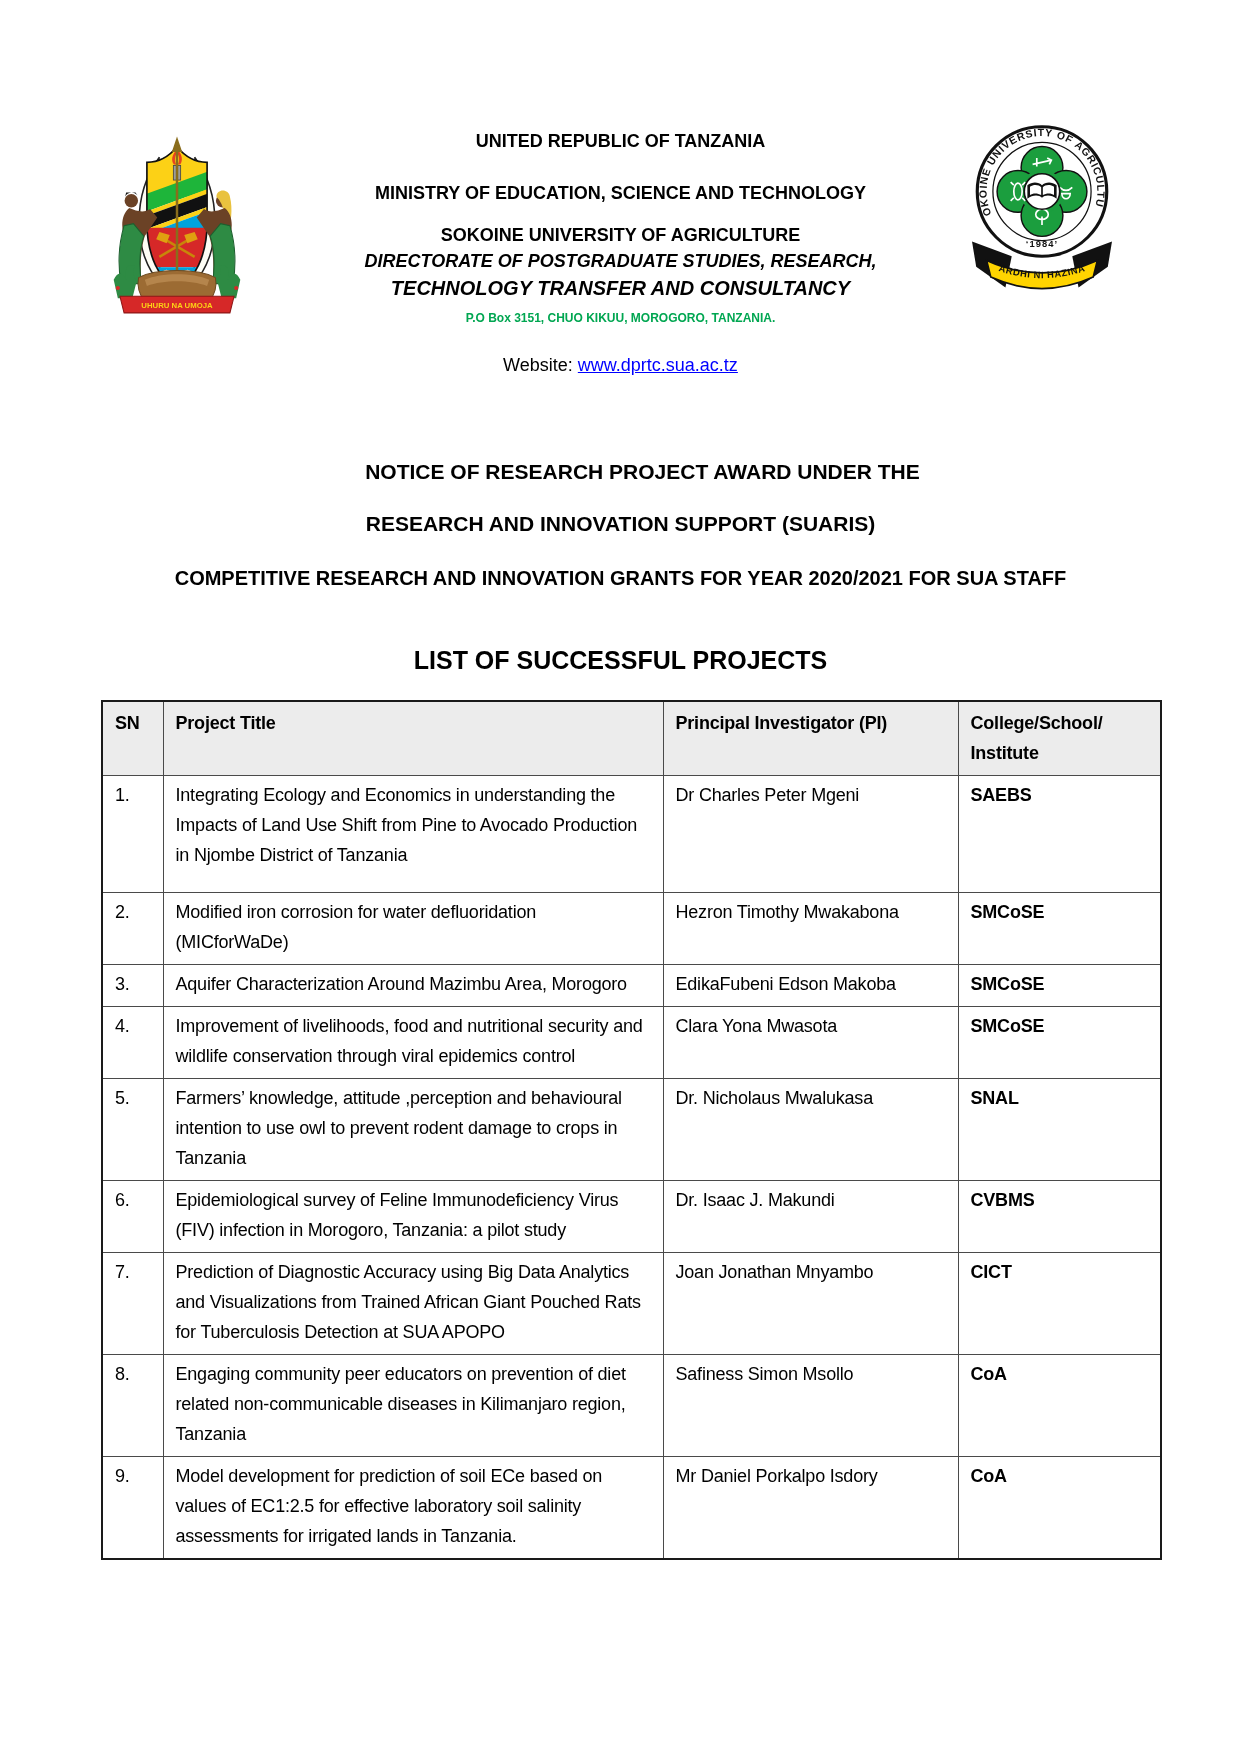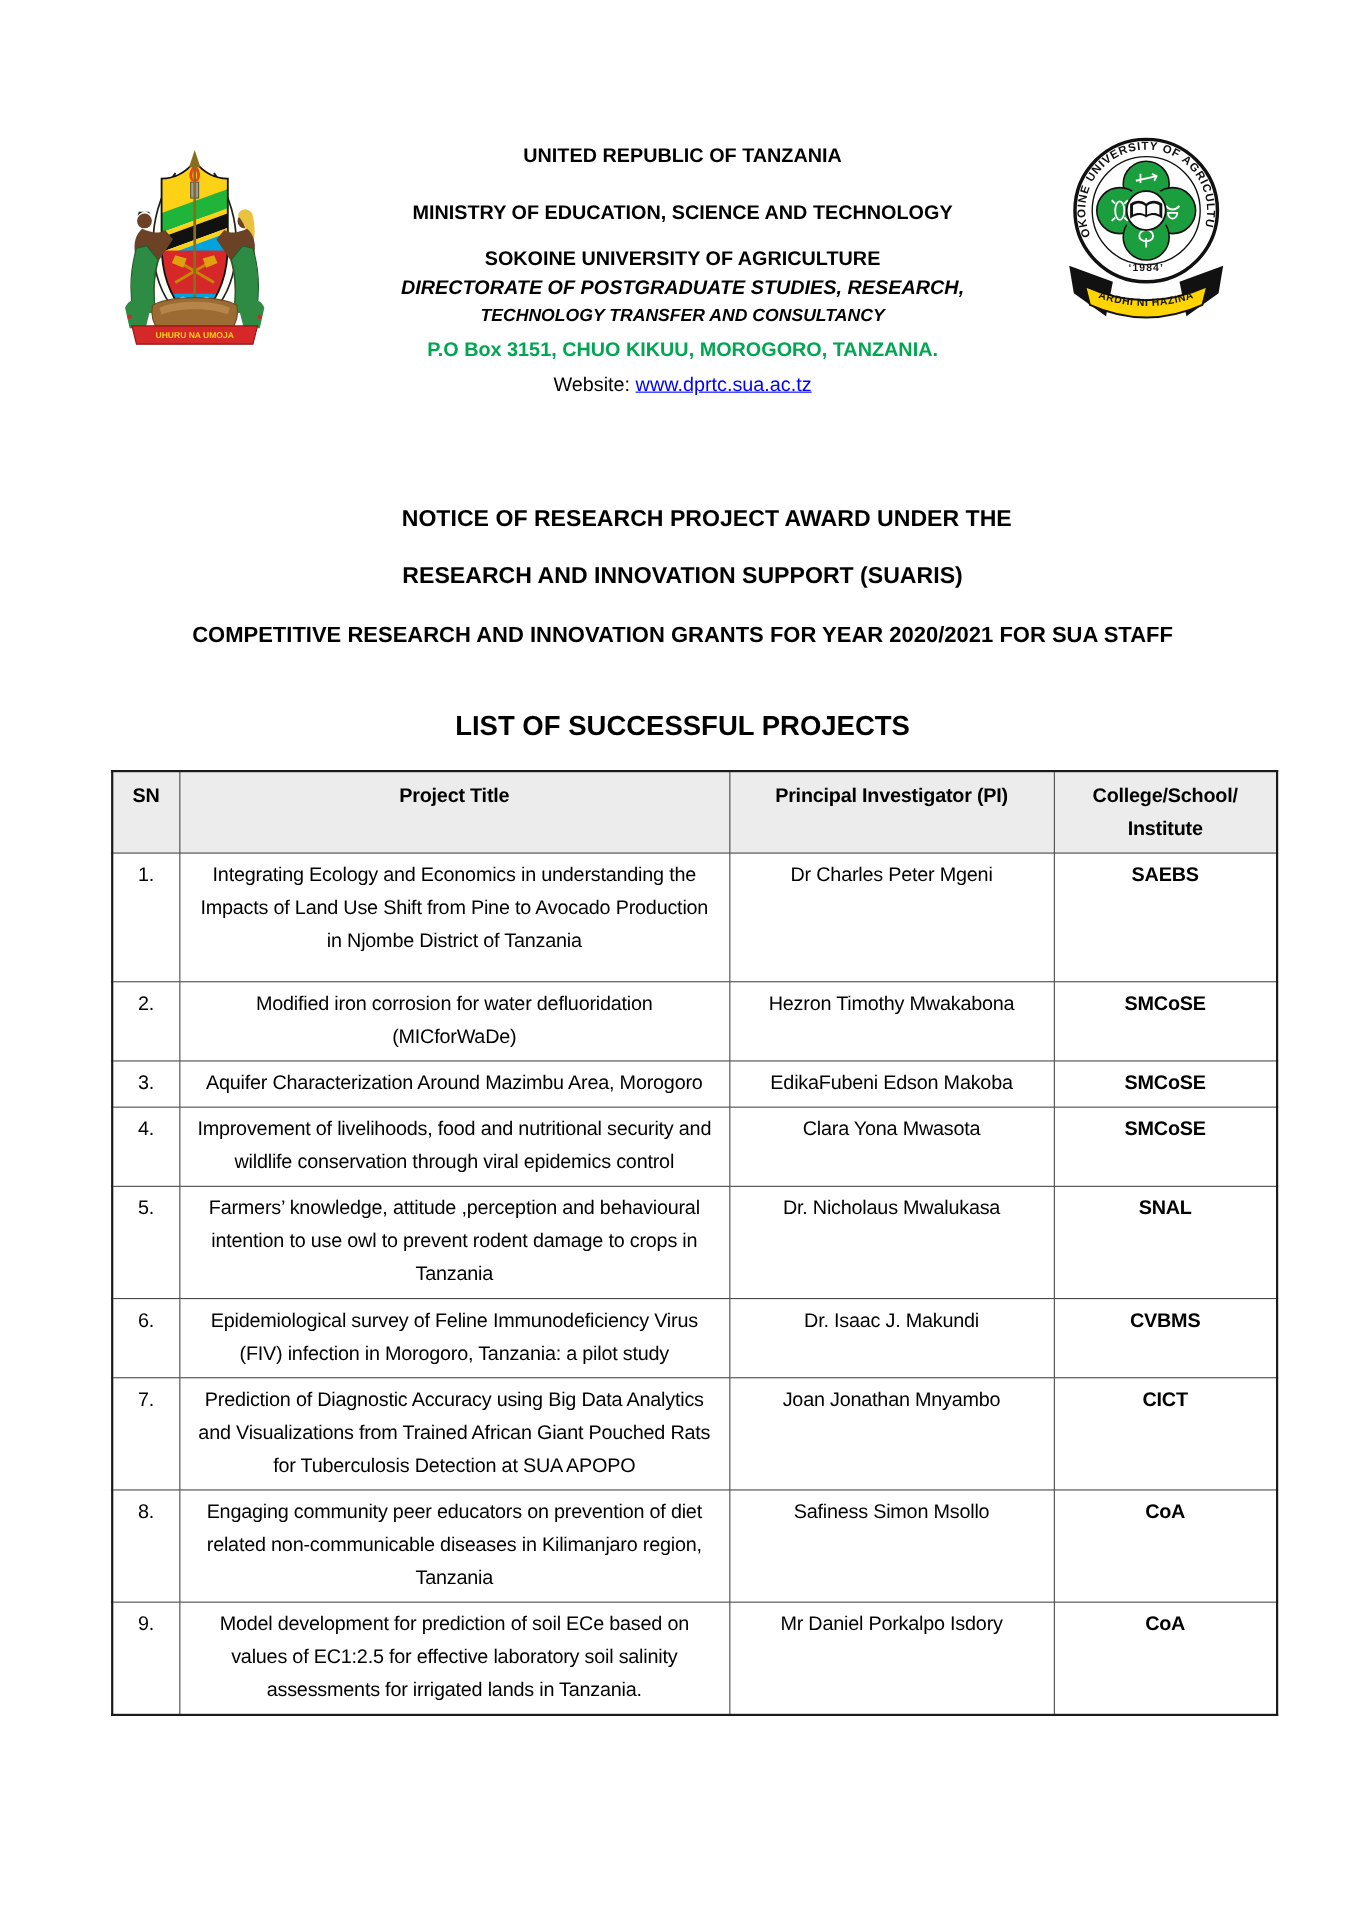--- a/index.html
+++ b/index.html
@@ -11,22 +11,22 @@
     color:#000;
     overflow:hidden;
   }
   
   .letterhead{position:absolute;top:130px;left:0;width:100%;text-align:center;}
   .lh-line{line-height:22px;}
   .country{font-size:18px;font-weight:bold;margin-bottom:30px;}
   .ministry{font-size:18px;font-weight:bold;margin-bottom:20px;}
   .university{font-size:18px;font-weight:bold;margin-bottom:4px;}
   .directorate{font-size:18px;font-weight:bold;font-style:italic;margin-bottom:5px;}
-  .directorate2{font-size:16px;font-weight:bold;font-style:italic;margin-bottom:8px;}
-  .address{font-size:18px;font-weight:bold;color:var(--address-green,#00A651);margin-bottom:9px;}
+  .directorate2{font-size:20px;font-weight:bold;font-style:italic;margin-bottom:8px;}
+  .address{font-size:12px;font-weight:bold;color:var(--address-green,#00A651);margin-bottom:25px;}
   .telline{font-size:18px;font-weight:bold;font-style:italic;margin-bottom:9px;}
   .tel-red{color:var(--tel-red,#E31E24);}
   .email-link{color:var(--email-blue,#29ABE2);text-decoration:none;}
   .webline{font-size:18px;font-weight:normal;}
   .web-link{color:var(--link-blue,#0000FF);text-decoration:underline;}
   
   .logo-left{position:absolute;left:98px;top:124px;width:158px;height:192px;}
   .logo-right{position:absolute;left:962px;top:110px;width:160px;height:188px;}
   
   .notice{position:absolute;top:460px;left:0;width:100%;text-align:center;}
@@ -35,21 +35,21 @@
   .notice-l3{font-size:20px;font-weight:bold;line-height:23px;margin-bottom:56px;}
   .list-title{font-size:25px;font-weight:bold;line-height:28px;}
   
   .projects-table{
     position:absolute;top:700px;left:101px;width:1059px;
     border-collapse:collapse;table-layout:fixed;
     font-size:18px;letter-spacing:-0.2px;
   }
   .projects-table td,.projects-table th{
     border:1px solid #4a4a4a;
-    vertical-align:top;text-align:center;
+    vertical-align:top;text-align:left;
     padding:4px 12px 7px 12px;
     line-height:30px;
     word-wrap:break-word;
   }
   .projects-table{border:2px solid #1a1a1a;}
   .projects-table thead th{
     background:var(--table-header-bg,#ECECEC);
     font-weight:bold;padding-top:6px;
   }
   .projects-table tbody tr:first-child td{padding-bottom:22px;}

